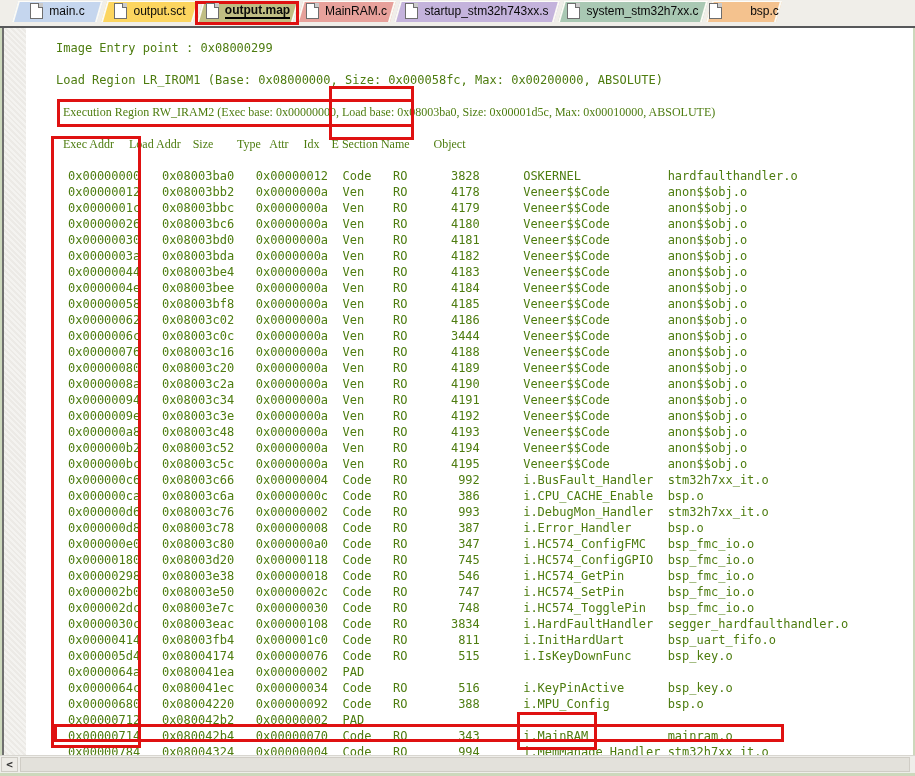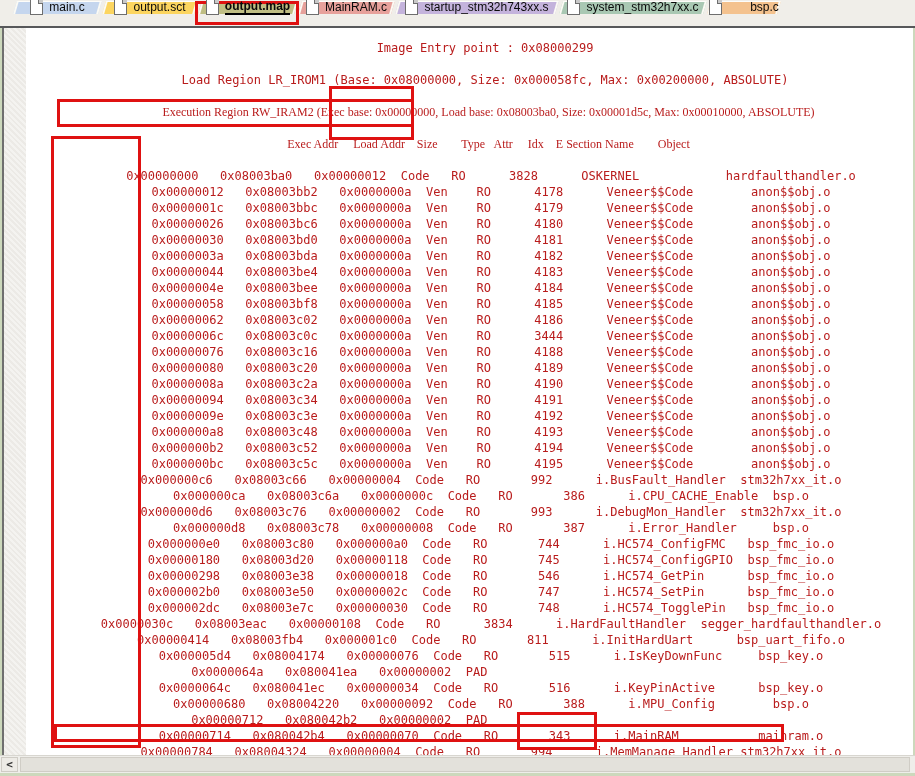--- a/index.html
+++ b/index.html
@@ -3,21 +3,21 @@
 <meta charset="utf-8">
 <style>
   html,body{margin:0;padding:0;background:#ffffff;}
   #window{position:relative;width:915px;height:776px;background:#fff;overflow:hidden;
           font-family:"Liberation Sans",sans-serif;}
 
   
   #tabbar{position:absolute;left:0;top:0;width:915px;height:26px;background:#f0eee9;
           border-bottom:2px solid #57585a;display:flex;align-items:stretch;}
   #tabbar .spacer{width:13px;}
-  .tab{position:relative;height:14px;display:flex;align-items:center;justify-content:center;
+  .tab{position:relative;height:22px;display:flex;align-items:center;justify-content:center;
        gap:6px;cursor:pointer;}
   .tab .skew{position:absolute;left:2px;right:2px;top:1px;bottom:0;
              transform:skewX(-16deg);border-left:2px solid #fbfaf4;border-right:2px solid #fbfaf4;
              border-top:1px solid #fdfdfa;}
   .tab .picon{position:relative;width:11px;height:14px;background:#fff;border:1px solid #6e6e6e;
               z-index:2;flex:0 0 auto;}
   .tab .picon::before{content:"";position:absolute;right:-1px;top:-1px;width:4px;height:4px;
               background:#c9c9c9;border-left:1px solid #6e6e6e;border-bottom:1px solid #6e6e6e;}
   .tab .tlabel{position:relative;z-index:2;font-size:12px;color:#0a0a0a;white-space:nowrap;}
   .tab.sel .tlabel{font-weight:bold;border-bottom:2px solid #000;}
@@ -27,21 +27,21 @@
   #frame-left-dark{position:absolute;left:2px;top:28px;width:2px;height:727px;background:#6f6f6f;}
   #gutter{position:absolute;left:4px;top:28px;width:22px;height:727px;
           background:repeating-linear-gradient(45deg,#f4f3f0 0 2px,#eceae6 2px 4px);}
   #frame-right-green{position:absolute;right:0;top:28px;width:2px;height:748px;background:#ccd8bc;}
   #frame-bottom-green{position:absolute;left:0;top:772px;width:915px;height:4px;background:#ccd8bc;}
 
   
   #content{position:absolute;left:26px;top:40px;width:887px;height:715px;background:transparent;
            padding-left:1px;cursor:text;}
   #content pre{margin:0;height:16px;line-height:16px;font:12px/16px "DejaVu Sans Mono",monospace;
-               color:#b91c1c;white-space:pre;text-align:center;}
+               color:#4d7c0f;white-space:pre;}
   #content pre.i4{padding-left:29px;}
   #content pre.i5{padding-left:36px;font-family:Liberation Serif, serif;}
   #content pre.i6{padding-left:41px;}
   #editor-bg{position:absolute;left:26px;top:28px;width:887px;height:727px;background:#fff;}
 
   
   .ann{position:absolute;border:3px solid #df1111;box-sizing:border-box;pointer-events:none;background:transparent;}
   #ann-tab{left:195px;top:1px;width:104px;height:24px;}
   #ann-exec-label{left:57px;top:99px;width:357px;height:28px;}
   #ann-exec-value{left:329px;top:86px;width:85px;height:54px;}
@@ -135,21 +135,21 @@
       <pre class="i6">0x0000008a   0x08003c2a   0x0000000a  Ven    RO      4190      Veneer$$Code        anon$$obj.o</pre>
       <pre class="i6">0x00000094   0x08003c34   0x0000000a  Ven    RO      4191      Veneer$$Code        anon$$obj.o</pre>
       <pre class="i6">0x0000009e   0x08003c3e   0x0000000a  Ven    RO      4192      Veneer$$Code        anon$$obj.o</pre>
       <pre class="i6">0x000000a8   0x08003c48   0x0000000a  Ven    RO      4193      Veneer$$Code        anon$$obj.o</pre>
       <pre class="i6">0x000000b2   0x08003c52   0x0000000a  Ven    RO      4194      Veneer$$Code        anon$$obj.o</pre>
       <pre class="i6">0x000000bc   0x08003c5c   0x0000000a  Ven    RO      4195      Veneer$$Code        anon$$obj.o</pre>
       <pre class="i6">0x000000c6   0x08003c66   0x00000004  Code   RO       992      i.BusFault_Handler  stm32h7xx_it.o</pre>
       <pre class="i6">0x000000ca   0x08003c6a   0x0000000c  Code   RO       386      i.CPU_CACHE_Enable  bsp.o</pre>
       <pre class="i6">0x000000d6   0x08003c76   0x00000002  Code   RO       993      i.DebugMon_Handler  stm32h7xx_it.o</pre>
       <pre class="i6">0x000000d8   0x08003c78   0x00000008  Code   RO       387      i.Error_Handler     bsp.o</pre>
-      <pre class="i6">0x000000e0   0x08003c80   0x000000a0  Code   RO       744      i.HC574_ConfigFMC   bsp_fmc_io.o</pre>
+      <pre class="i6">0x000000e0   0x08003c80   0x000000a0  Code   RO       347      i.HC574_ConfigFMC   bsp_fmc_io.o</pre>
       <pre class="i6">0x00000180   0x08003d20   0x00000118  Code   RO       745      i.HC574_ConfigGPIO  bsp_fmc_io.o</pre>
       <pre class="i6">0x00000298   0x08003e38   0x00000018  Code   RO       546      i.HC574_GetPin      bsp_fmc_io.o</pre>
       <pre class="i6">0x000002b0   0x08003e50   0x0000002c  Code   RO       747      i.HC574_SetPin      bsp_fmc_io.o</pre>
       <pre class="i6">0x000002dc   0x08003e7c   0x00000030  Code   RO       748      i.HC574_TogglePin   bsp_fmc_io.o</pre>
       <pre class="i6">0x0000030c   0x08003eac   0x00000108  Code   RO      3834      i.HardFaultHandler  segger_hardfaulthandler.o</pre>
       <pre class="i6">0x00000414   0x08003fb4   0x000001c0  Code   RO       811      i.InitHardUart      bsp_uart_fifo.o</pre>
       <pre class="i6">0x000005d4   0x08004174   0x00000076  Code   RO       515      i.IsKeyDownFunc     bsp_key.o</pre>
       <pre class="i6">0x0000064a   0x080041ea   0x00000002  PAD                                          </pre>
       <pre class="i6">0x0000064c   0x080041ec   0x00000034  Code   RO       516      i.KeyPinActive      bsp_key.o</pre>
       <pre class="i6">0x00000680   0x08004220   0x00000092  Code   RO       388      i.MPU_Config        bsp.o</pre>

